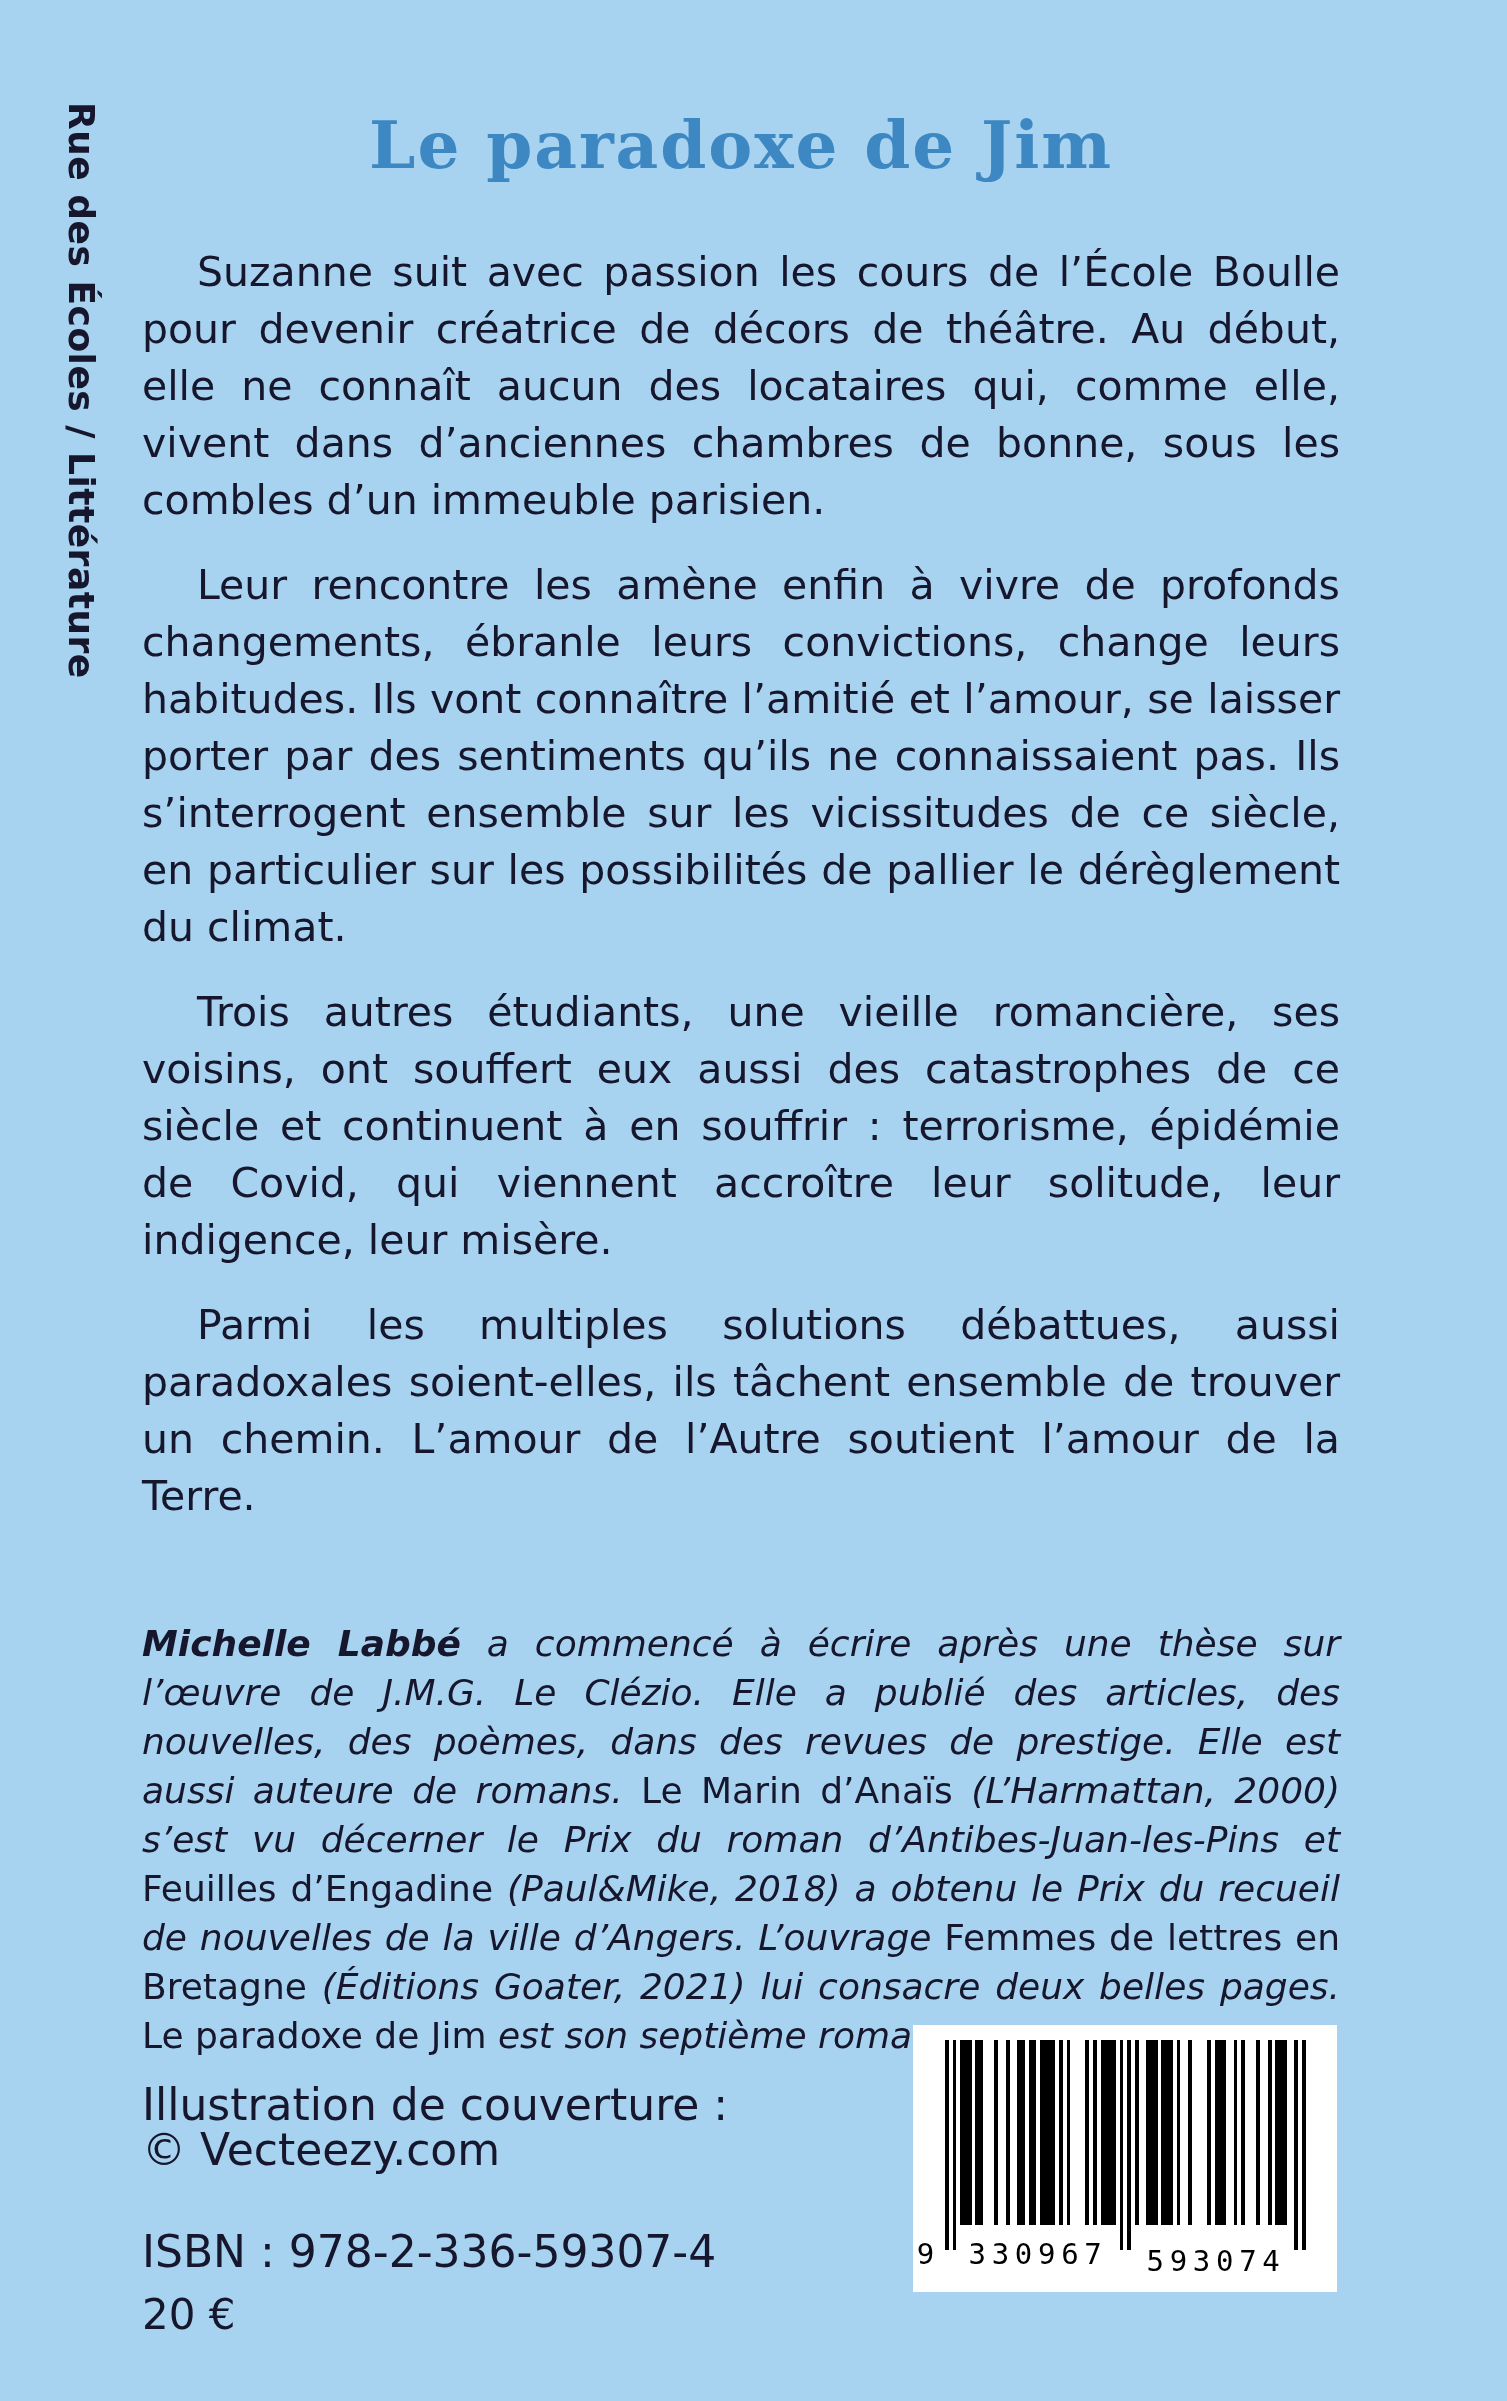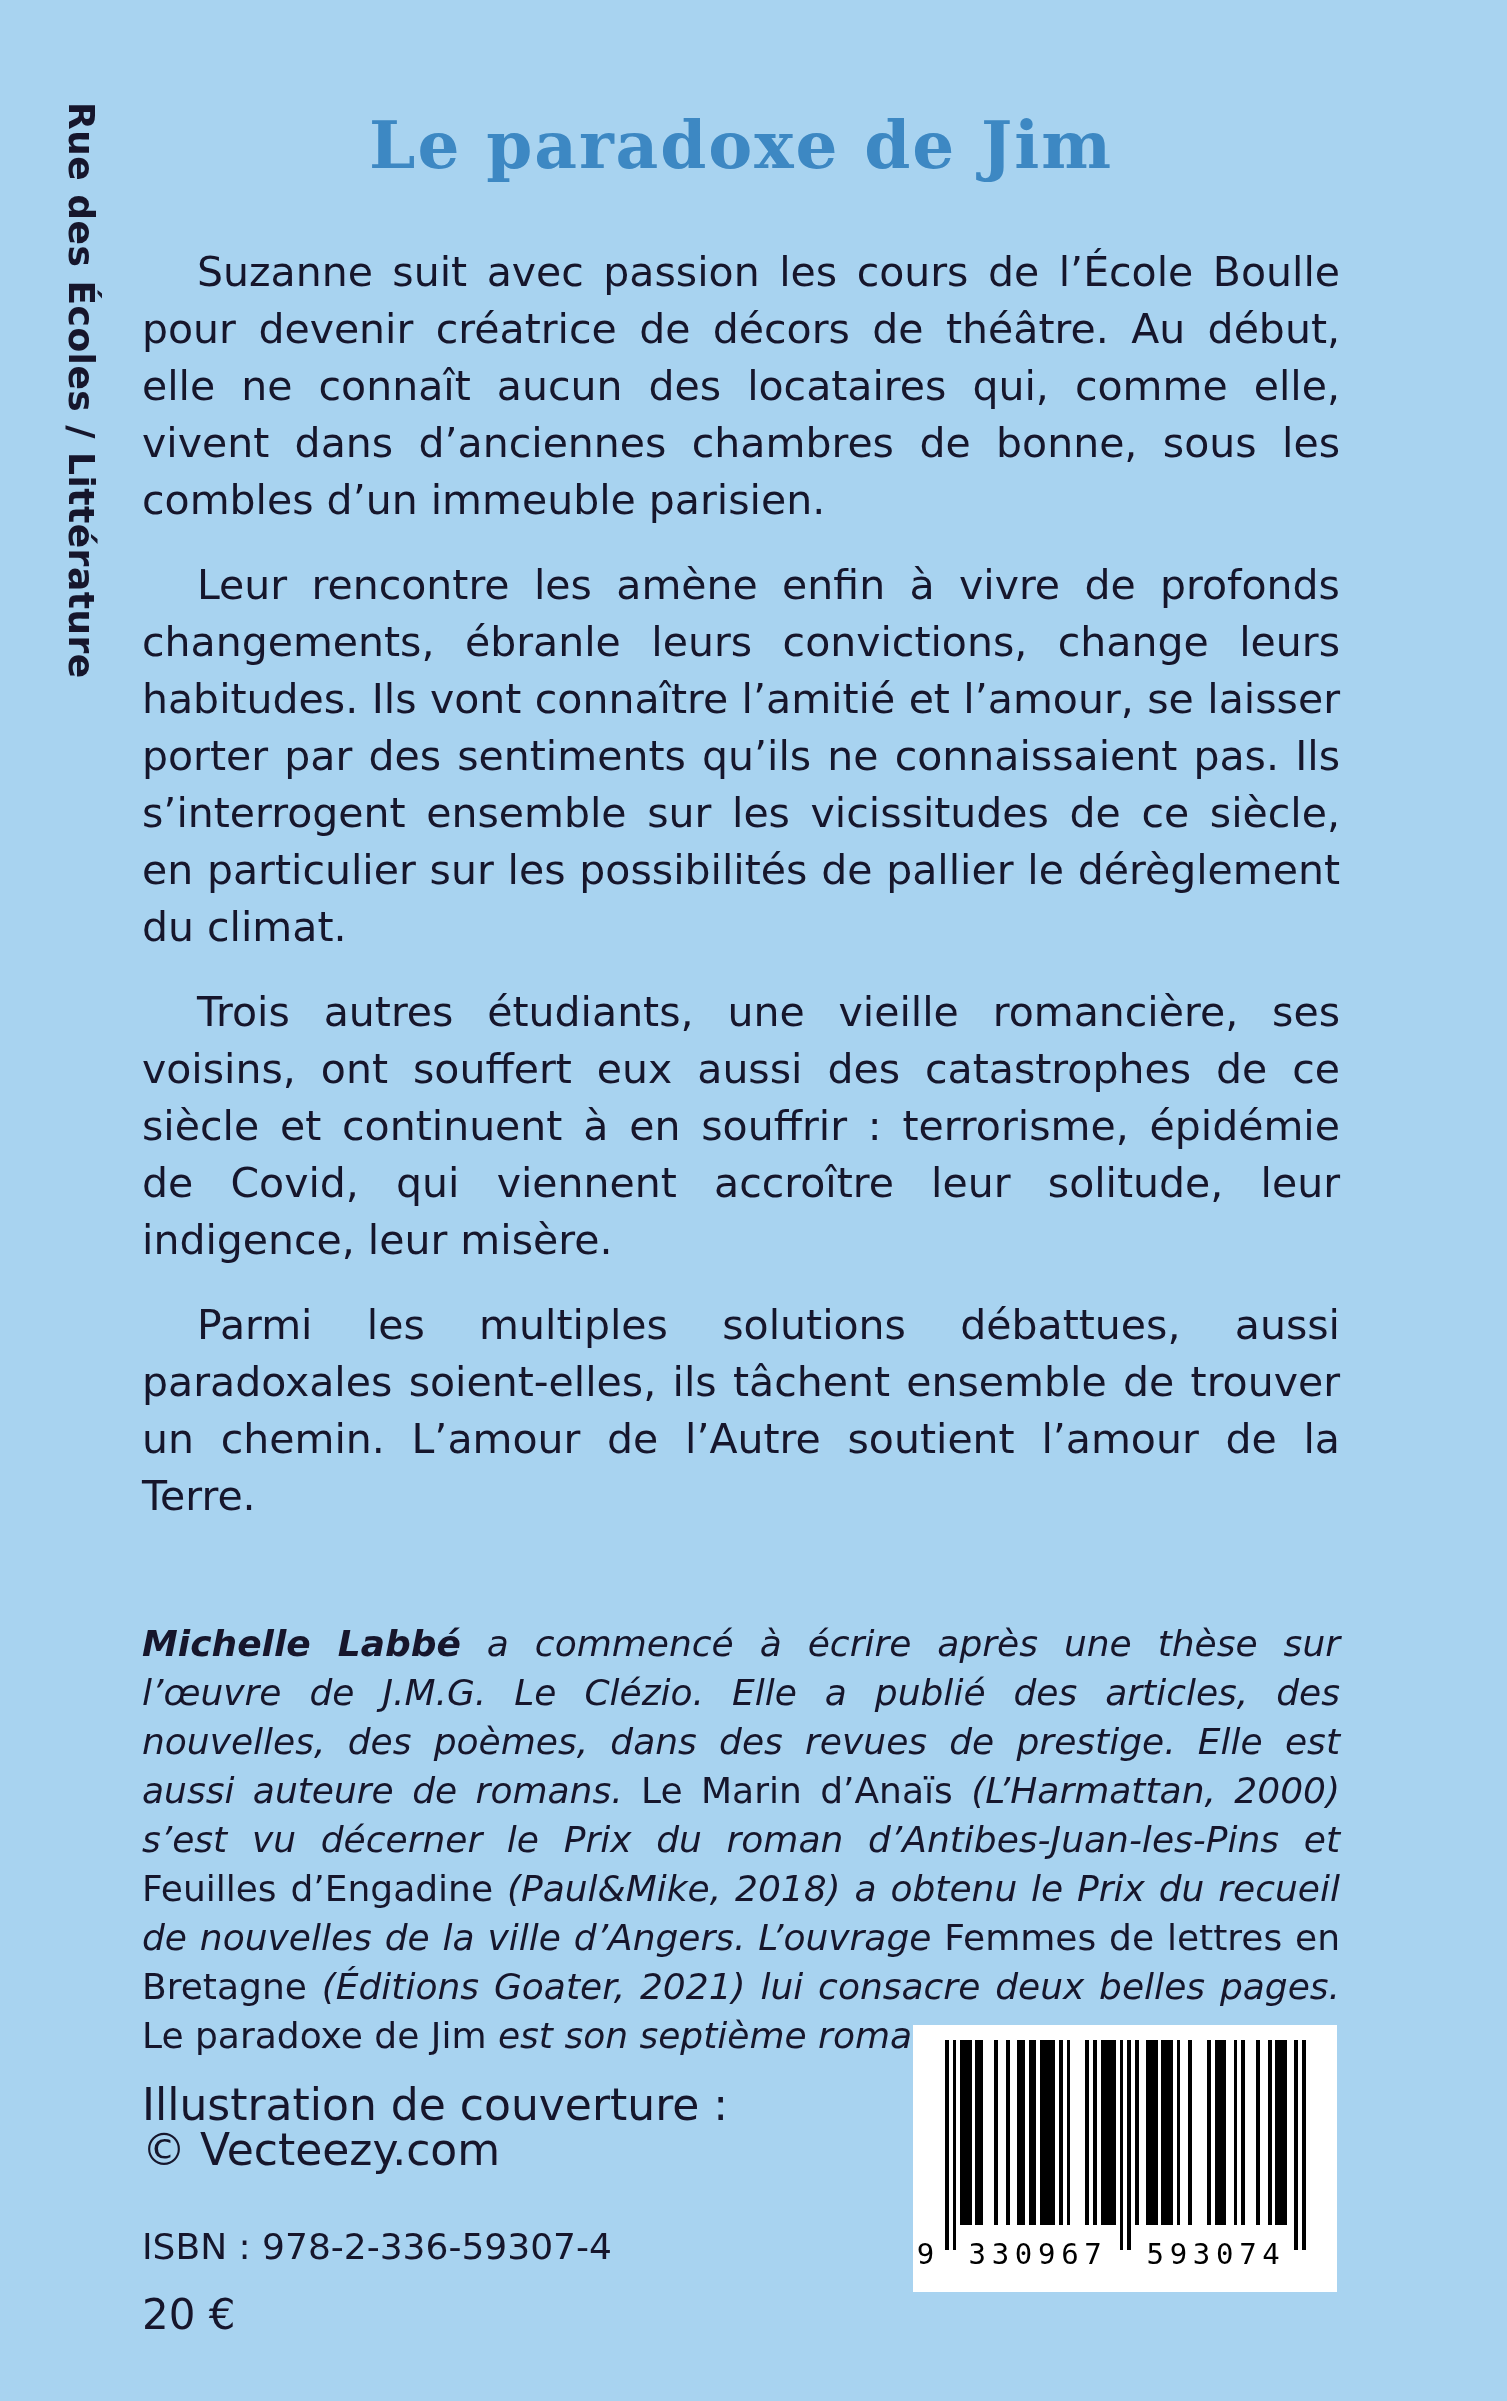--- a/index.html
+++ b/index.html
@@ -62,21 +62,21 @@
 
   .credit-block{
     position:absolute;
     left:142px;top:2082px;width:662px;
     font-size:44px;
     line-height:45px;
   }
   .isbn{
     position:absolute;
     left:142px;top:2226px;
-    font-size:36px;
+    font-size:44px;
   }
   .price{
     position:absolute;
     left:142px;top:2290px;
     font-size:42px;
   }
 
   
   .barcode-box{
     position:absolute;
@@ -96,21 +96,21 @@
   .bc-module.bc-guard{height:210px;}
   .barcode-num{
     position:absolute;
     font-family:"DejaVu Sans Mono","Liberation Mono",monospace;
     font-size:29px;
     color:#000;
     top:212px;
   }
   .bc-first{left:3.8px;}
   .bc-left{left:53px;width:144px;text-align:center;letter-spacing:5.7px;}
-  .bc-right{left:231px;width:144px;text-align:center;letter-spacing:5.7px;}
+  .bc-right{left:231px;width:144px;text-align:center;letter-spacing:5.7px;margin-top:7px;}
 </style>
 </head>
 <body>
 
 <div class="page">
 
   <div class="spine">Rue des Écoles / Littérature</div>
 
   <h1 class="title">Le paradoxe de Jim</h1>
 

